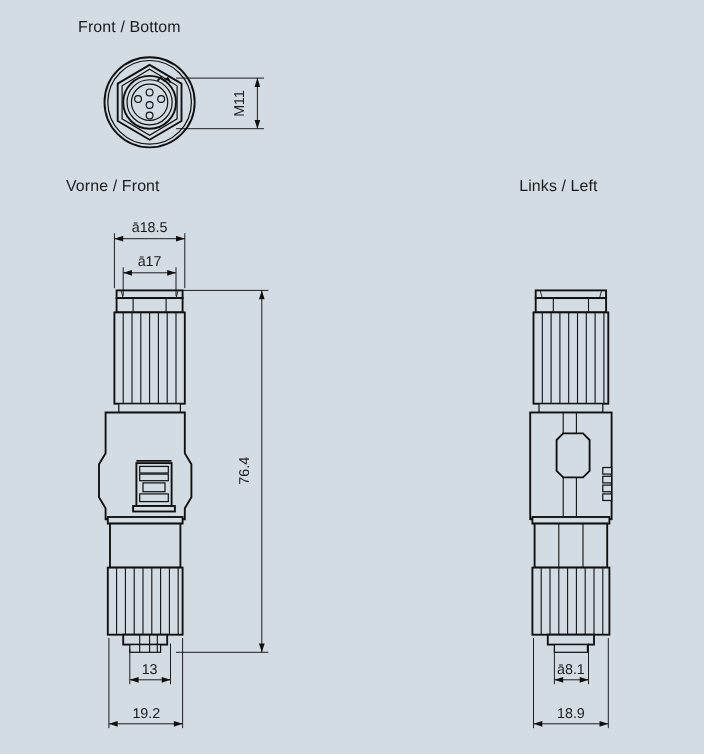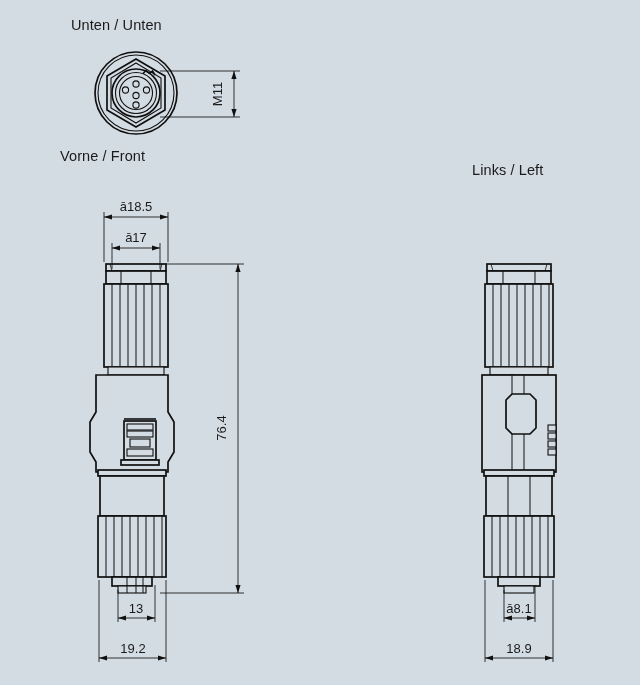--- a/index.html
+++ b/index.html
@@ -23,40 +23,40 @@
   }
   .view-label {
     position: absolute;
     font-family: "Liberation Sans", sans-serif;
     font-size: 14.5px;
     color: #1a1a1a;
     letter-spacing: 0.1px;
     white-space: nowrap;
   }
   #label-bottom { left: 71px; top: 17px; }
-  #label-front  { left: 60px; top: 148px; }
+  #label-front  { left: 60px; top: 162px; }
   #label-left   { left: 472px; top: 162px; }
   svg { display: block; }
   .ln   { stroke: #101010; fill: none; stroke-width: 1; }
   .ln-b { stroke: #101010; fill: none; stroke-width: 1.6; }
   .ln-t { stroke: #101010; fill: none; stroke-width: 0.8; }
   .fillbody { fill: #d4dce3; stroke: #101010; stroke-width: 1.1; }
   .fillbody-b { fill: #d4dce3; stroke: #101010; stroke-width: 1.7; }
   .nofill { fill: none; stroke: #101010; stroke-width: 1.1; }
   .dim { stroke: #101010; fill: none; stroke-width: 0.85; }
   .dimtxt {
     font-family: "Liberation Sans", sans-serif;
     font-size: 13px;
     fill: #1a1a1a;
   }
 </style>
 </head>
 <body>
 
-<div class="view-label" id="label-bottom">Unten / Unten</div>
+<div class="view-label" id="label-bottom">Front / Bottom</div>
 
 <div class="view-label" id="label-front">Vorne / Front</div>
 
 <div class="view-label" id="label-left">Links / Left</div>
 
 <svg id="sheet" width="640" height="685" viewBox="0 0 640 685">
 
   <g>
 
     <circle cx="136" cy="93" r="41" class="fillbody-b"></circle>

